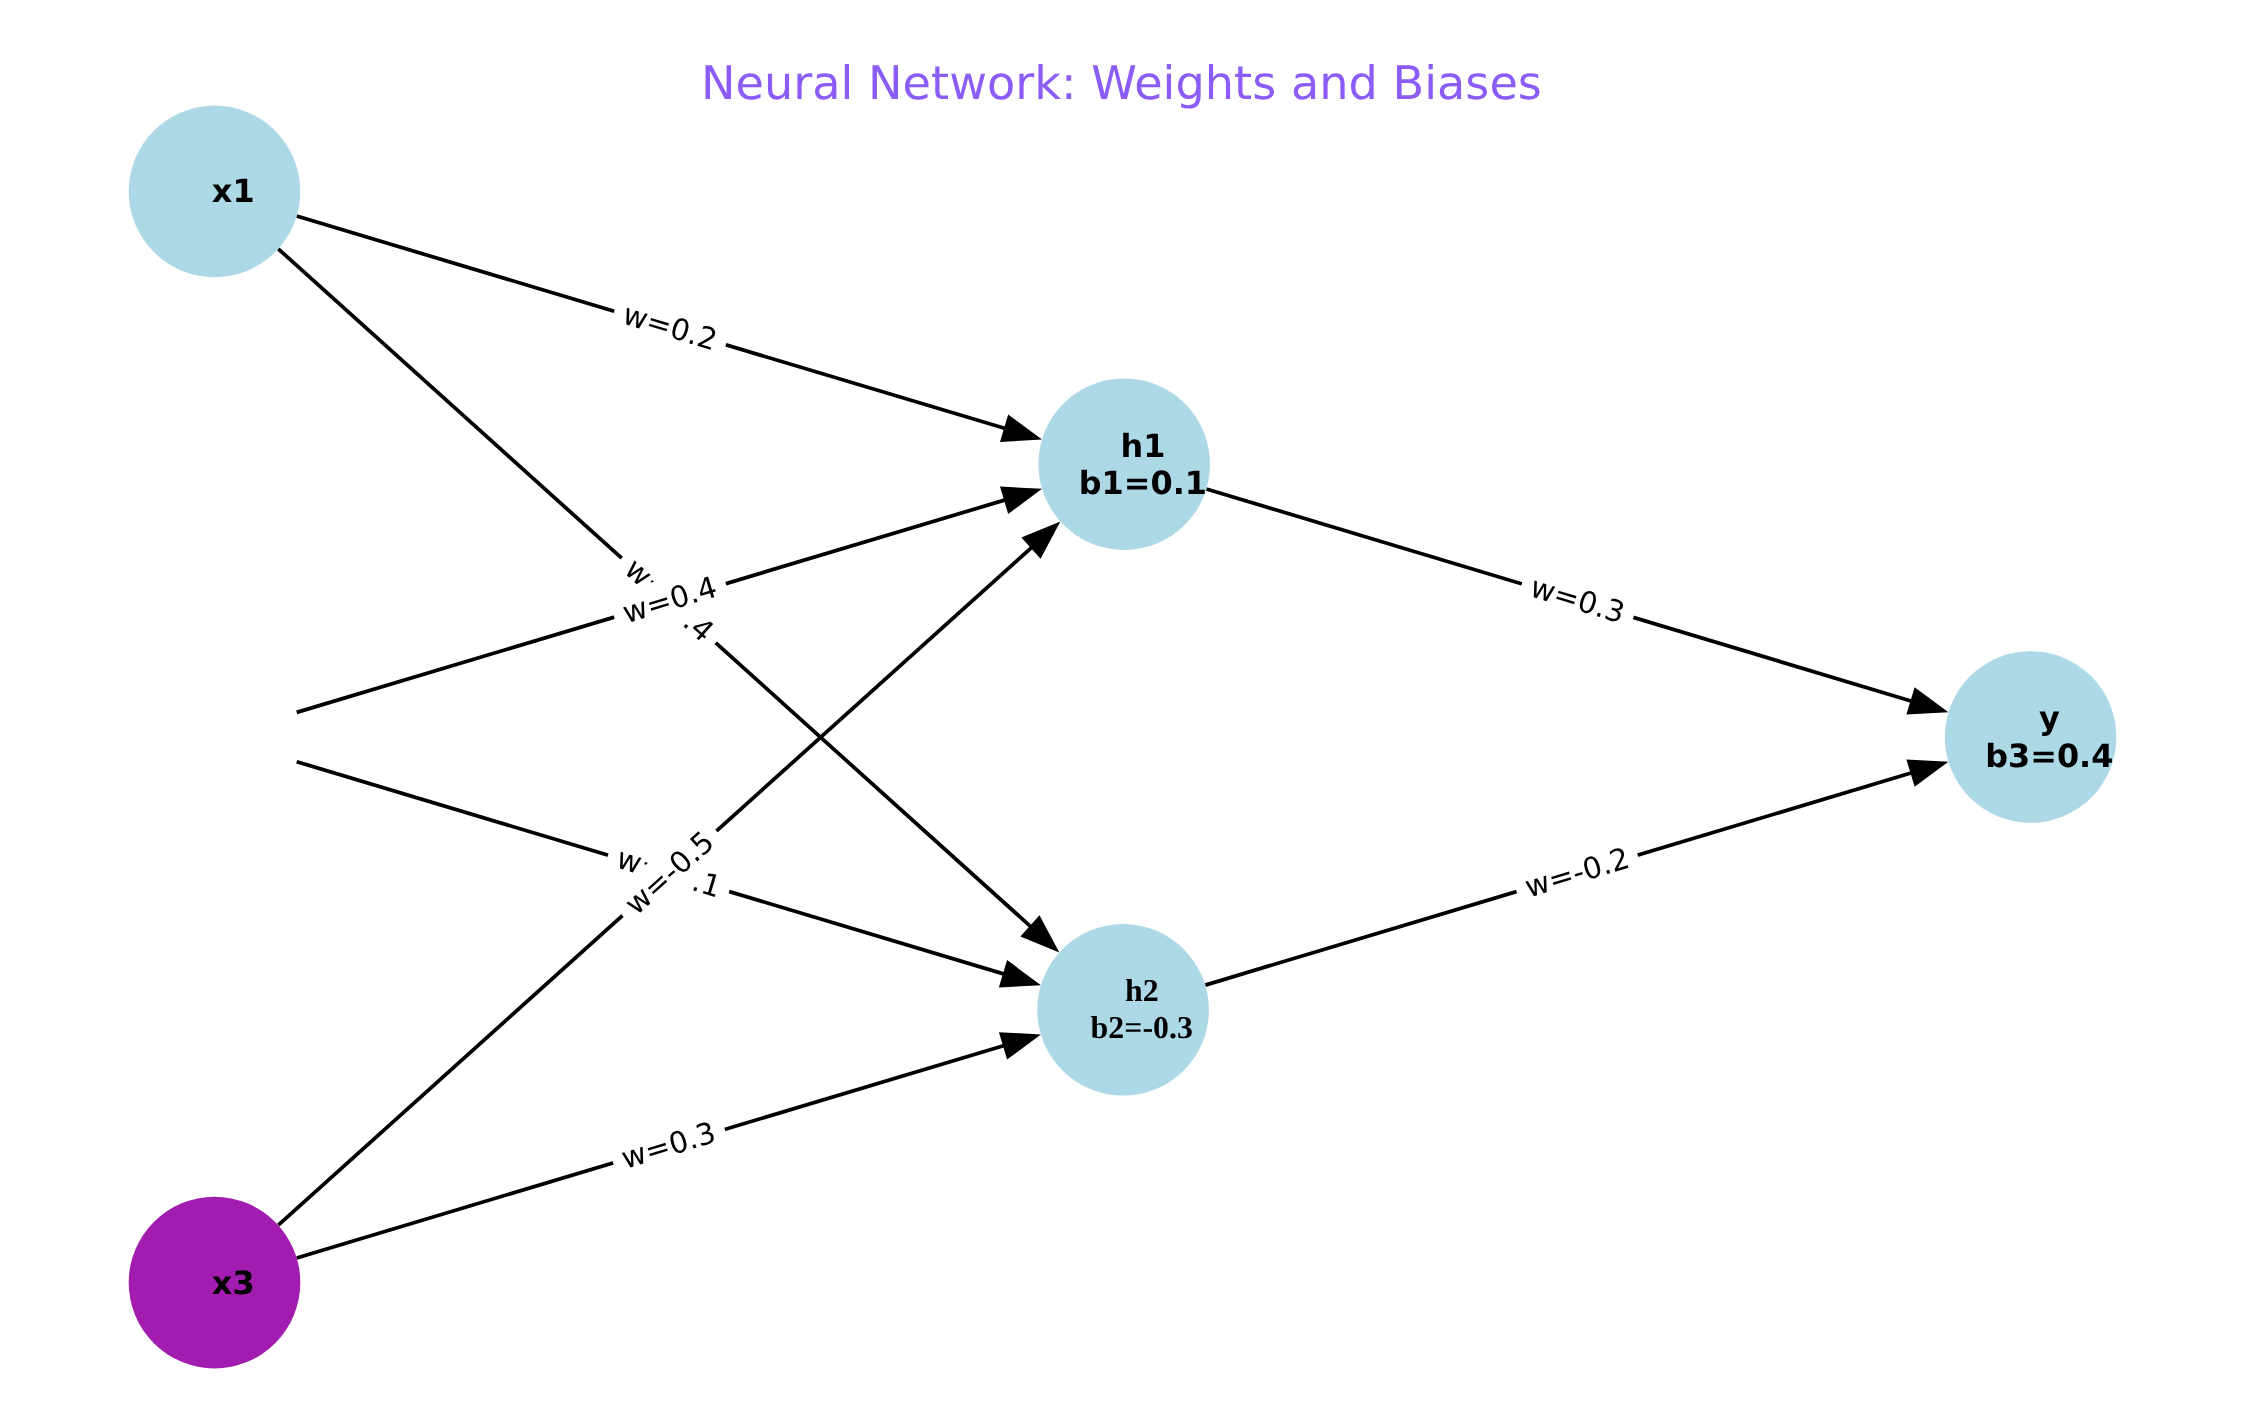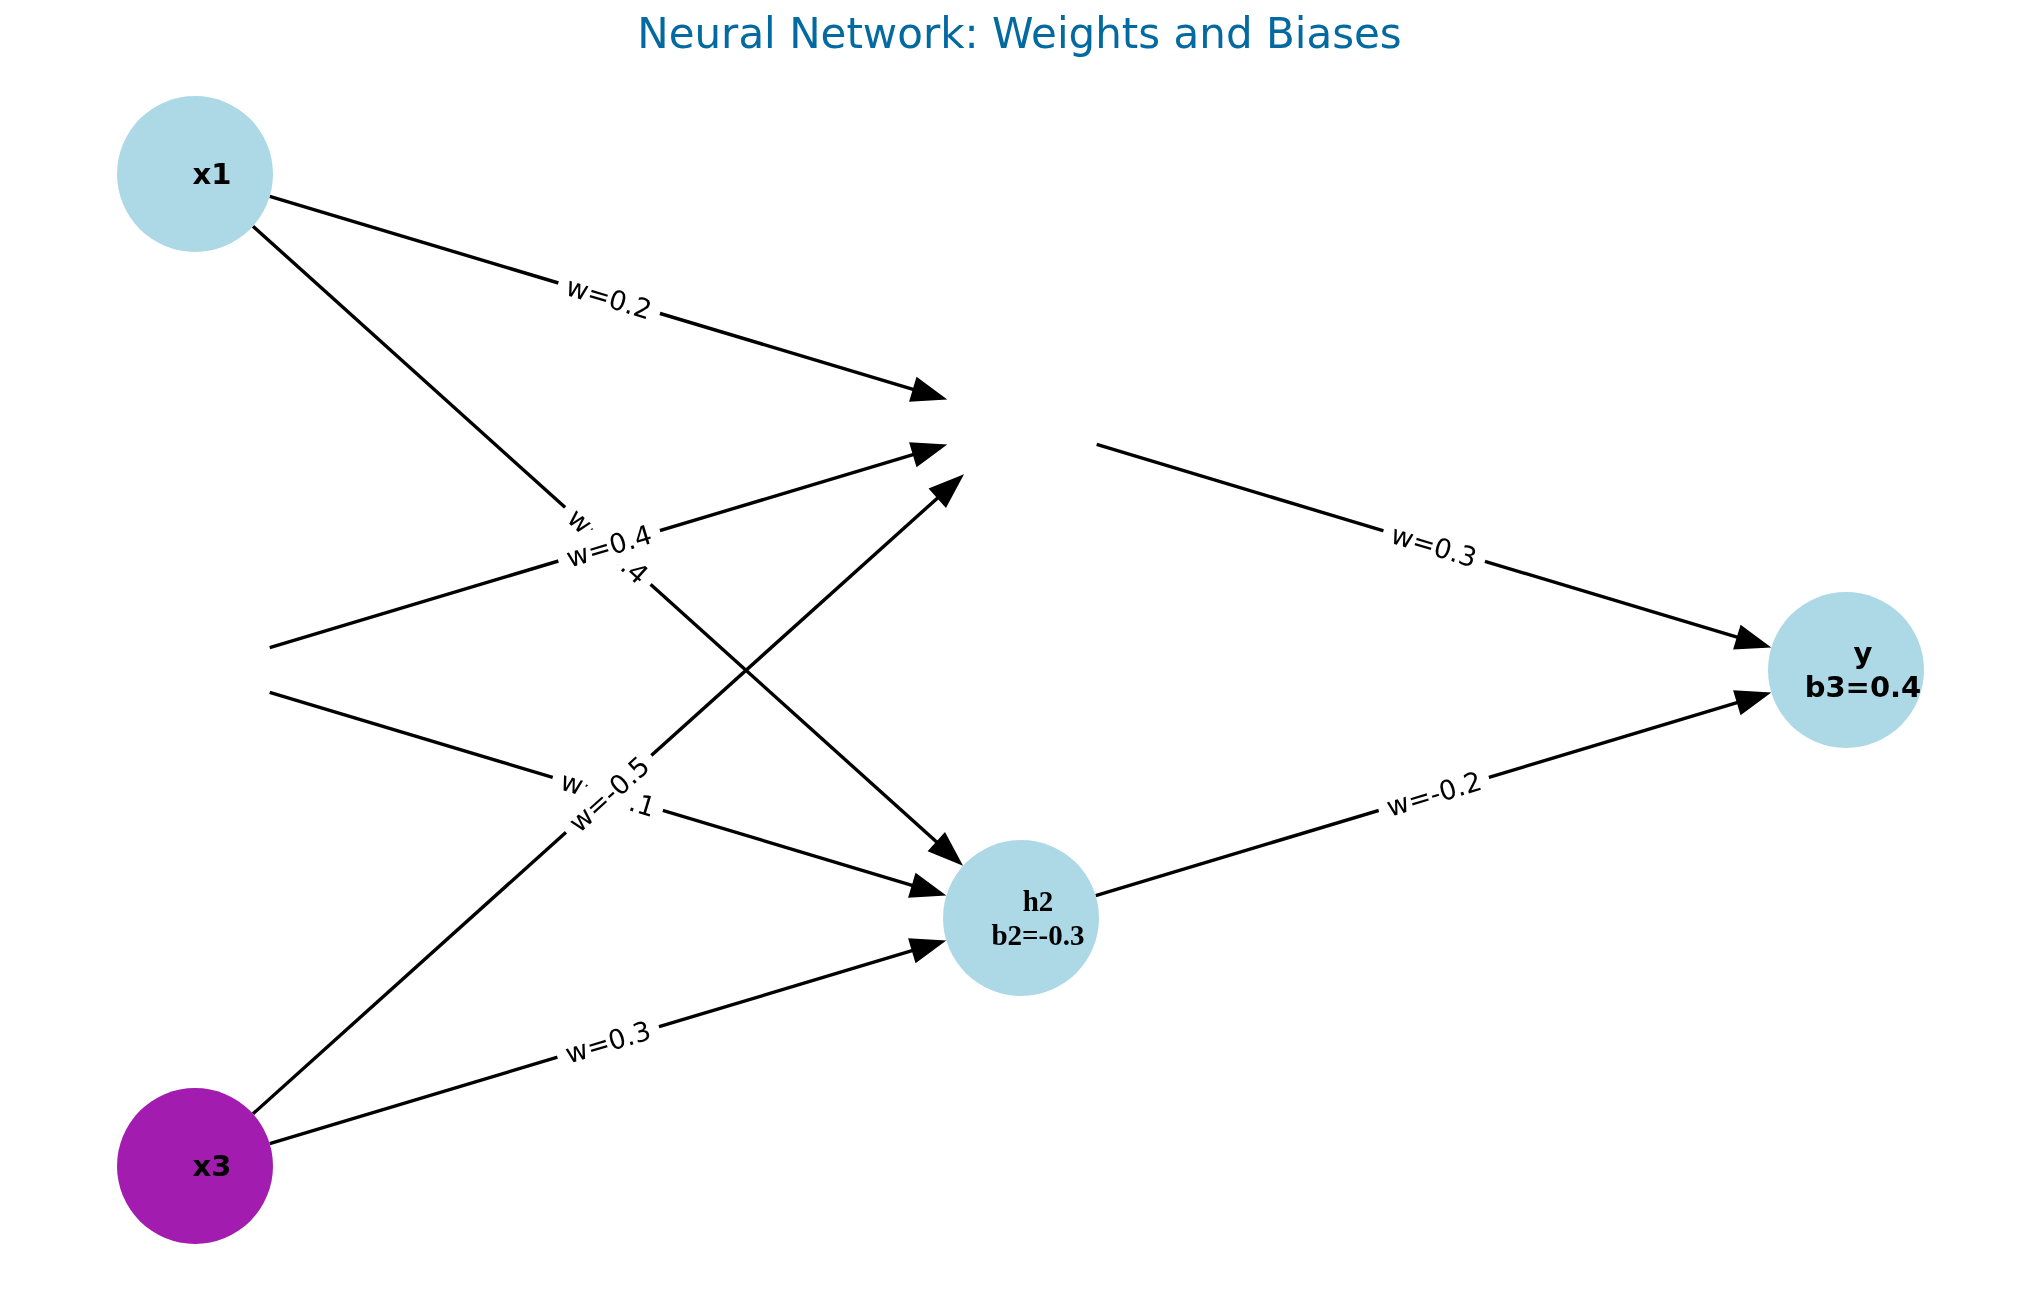--- a/index.html
+++ b/index.html
@@ -61,21 +61,21 @@
     background: #ffffff;
     padding: 7px 9px;
     border-radius: 6px;
     white-space: nowrap;
   }
 </style>
 </head>
 <body>
 
 <div class="canvas">
-  <div class="title" style="color: #0369a1;">Neural Network: Weights and Biases</div>
+  <div class="title" style="color: #8b5cf6; margin-top: 42px;">Neural Network: Weights and Biases</div>
 
   <svg id="edge-svg" width="2039" height="1290" viewBox="0 0 2039 1290">
       <line x1="269.71293626797336" y1="196.40484666802587" x2="914.7198863844484" y2="389.82893811770646" stroke="#000000" stroke-width="3.4"></line>
       <polygon points="947.2870637320266,399.59515333197413 909.0700289585474,401.70661091447056 916.5383111812226,376.8022988251461" fill="#000000"></polygon>
       <line x1="252.9560056400813" y1="226.2025038695163" x2="937.78112010655" y2="843.0425585463355" stroke="#000000" stroke-width="3.4"></line>
       <polygon points="963.0439943599188,865.7974961304836 927.5946513682952,851.3633670794384 944.9954859914674,832.0446985327446" fill="#000000"></polygon>
       <line x1="269.71293626797336" y1="647.5951533319742" x2="914.7198863844484" y2="454.17106188229354" stroke="#000000" stroke-width="3.4"></line>
       <polygon points="947.2870637320266,444.40484666802587 916.5383111812226,467.1977011748539 909.0700289585474,442.29338908552944" fill="#000000"></polygon>
       <line x1="269.7054699202853" y1="692.4297294675918" x2="913.7306072939493" y2="885.7932089696119" stroke="#000000" stroke-width="3.4"></line>
       <polygon points="946.2945300797147,895.5702705324082 908.0767941795998,897.668999354593 915.553370668797,872.7671760478312" fill="#000000"></polygon>
@@ -90,20 +90,24 @@
     </svg>
 
   <div class="node" style="left: 117px; top: 96px; width: 156px; height: 156px; background: rgb(173, 216, 230);">
     <span>x1</span>
 
   </div>
   <div class="node" style="left: 117px; top: 1088px; width: 156px; height: 156px; background: #a21caf;">
     <span>x3</span>
 
   </div>
+  <div class="node" style="left: 944px; top: 344px; width: 156px; height: 156px; background: rgb(173, 216, 230);">
+    <span>h1</span>
+    <span>b1=0.1</span>
+  </div>
   <div class="node" style="left: 943px; top: 840px; width: 156px; height: 156px; background: rgb(173, 216, 230); font-family: Liberation Serif, serif;">
     <span>h2</span>
     <span>b2=-0.3</span>
   </div>
   <div class="node" style="left: 1768px; top: 592px; width: 156px; height: 156px; background: rgb(173, 216, 230);">
     <span>y</span>
     <span>b3=0.4</span>
   </div>
 <div class="edge-label" style="color: rgb(0, 0, 0); left: 608.5px; top: 298px; transform: translate(-50%, -50%) rotate(16.6929deg); z-index: 2;">w=0.2</div>
     <div class="edge-label" style="color: rgb(0, 0, 0); left: 608px; top: 546px; transform: translate(-50%, -50%) rotate(42.0102deg); z-index: 2;">w=-0.4</div>

